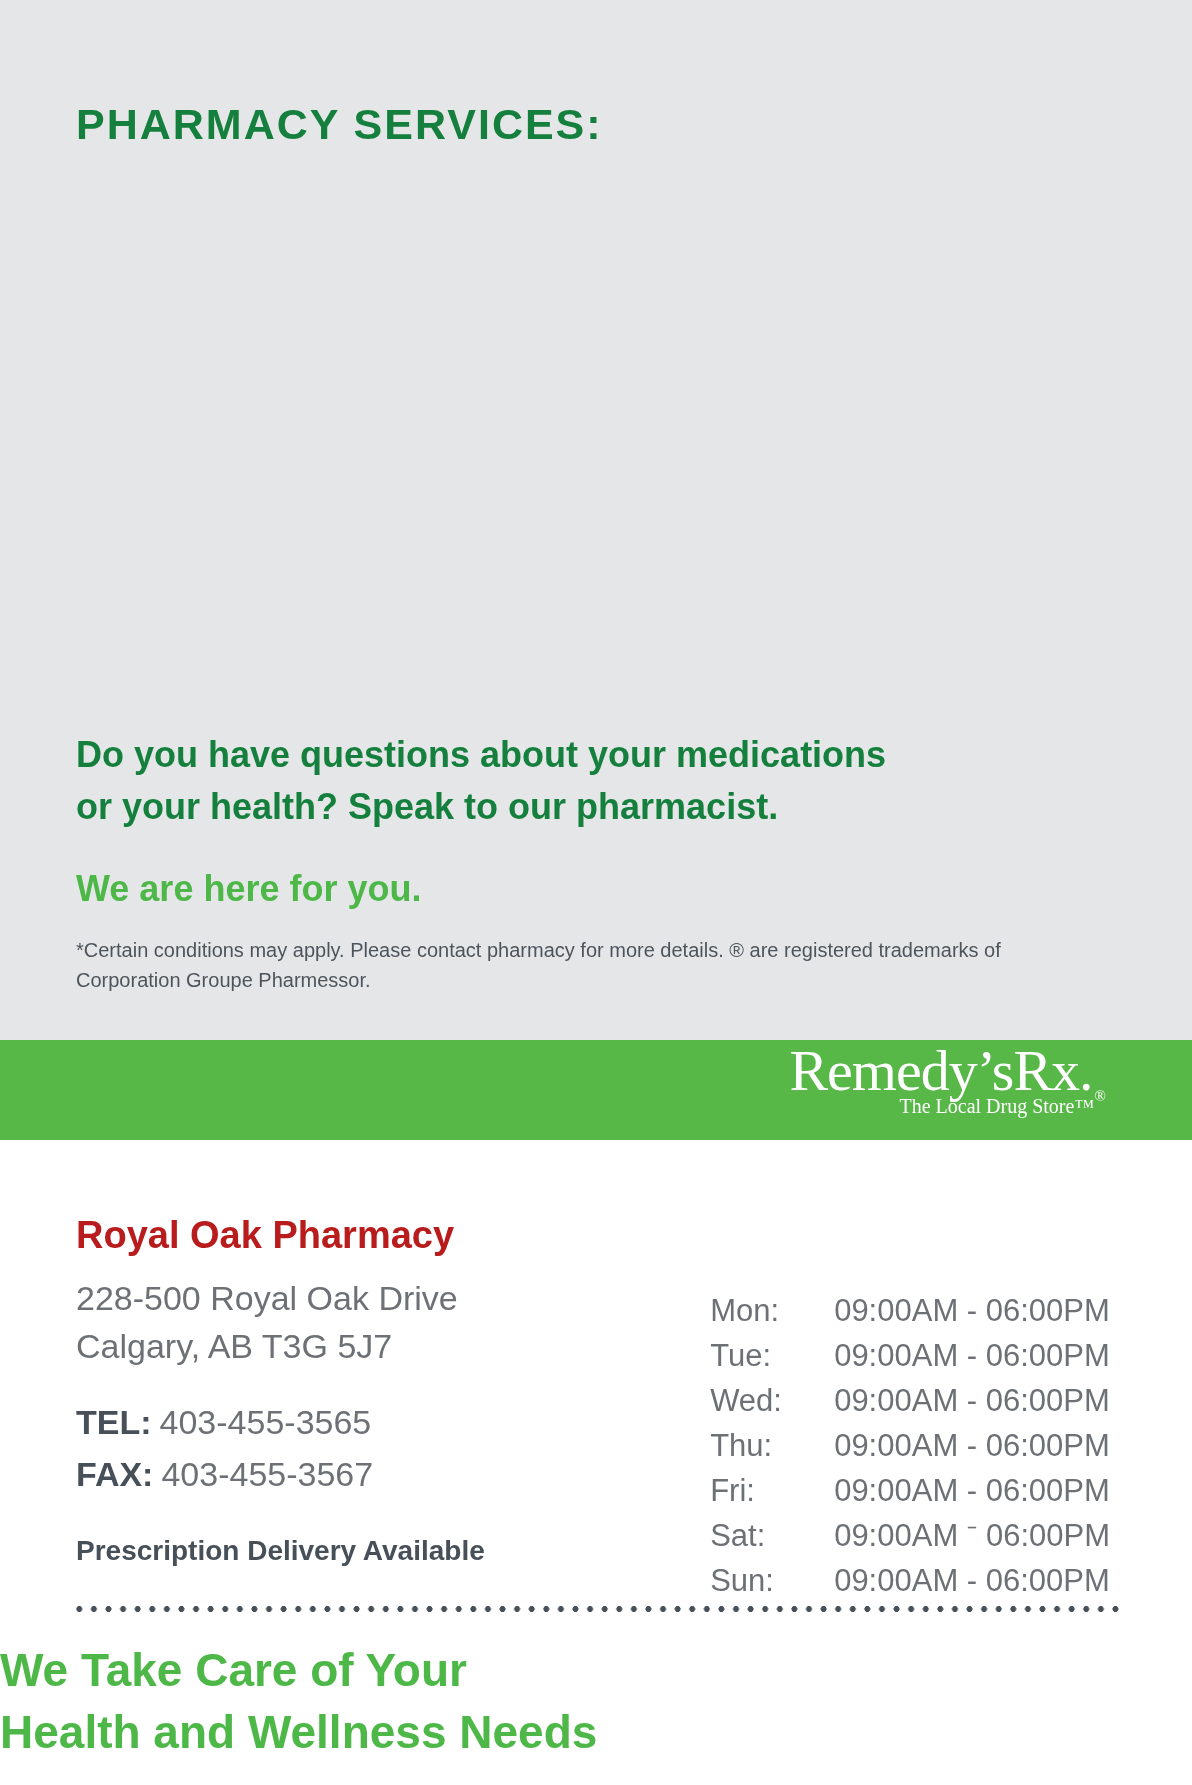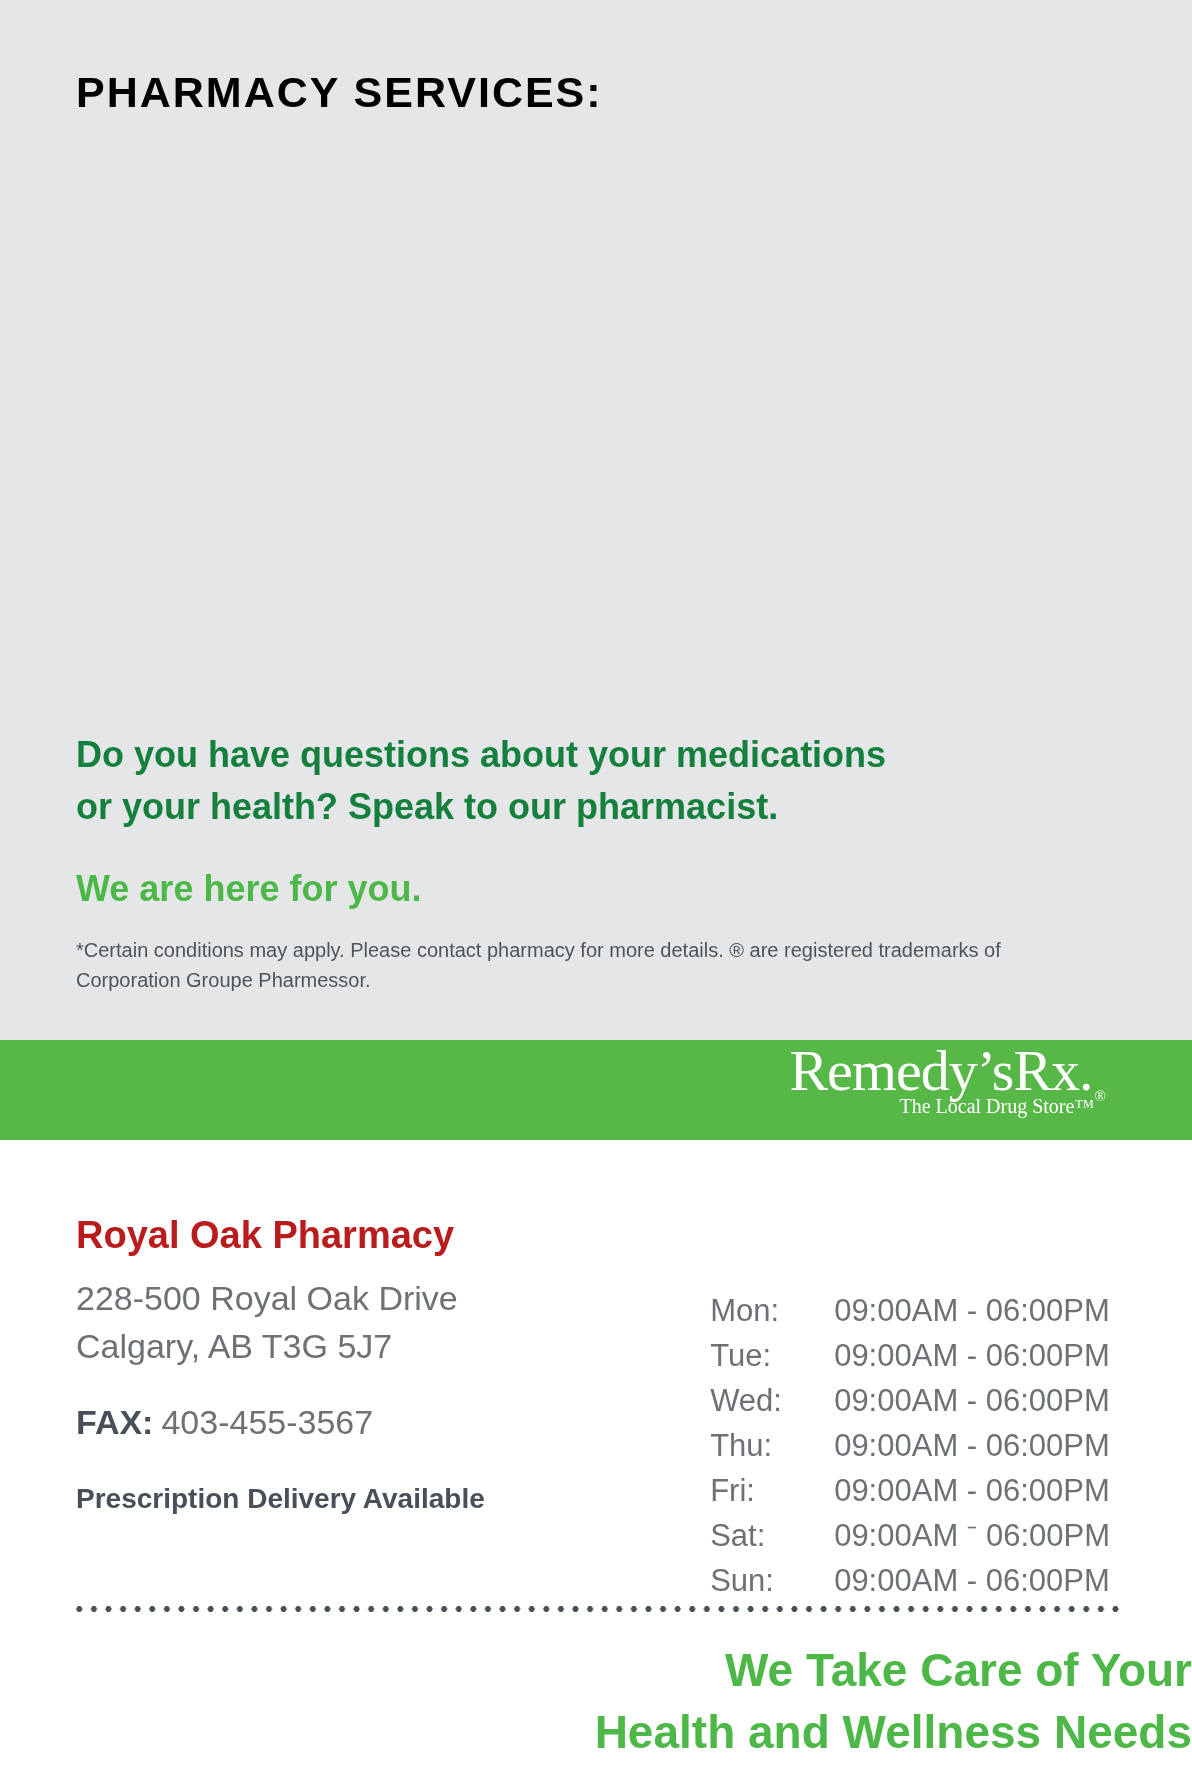--- a/index.html
+++ b/index.html
@@ -16,25 +16,25 @@
 
   
   .services-panel {
     height: 1040px;
     background: #e5e6e8;
     padding: 0 76px 45px 76px;
     display: flex;
     flex-direction: column;
   }
   .services-heading {
-    padding-top: 68px;
+    padding-top: 100px;
     font-size: 43px;
     font-weight: bold;
     letter-spacing: 2px;
-    color: #000000;
+    color: #15803d;
   }
   .panel-bottom { margin-top: auto; }
   .question-line {
     font-size: 36px;
     font-weight: bold;
     color: #15803d;
     line-height: 52px;
   }
   .here-for-you {
     margin-top: 34px;
@@ -134,21 +134,21 @@
   .dotted-divider {
     margin: 2px 0 0 72px;
     width: 1050px;
     height: 8px;
     background-image: radial-gradient(circle, #475058 2.7px, rgba(71,80,88,0) 3.3px);
     background-size: 14.6px 8px;
     background-repeat: repeat-x;
     background-position: 0 center;
   }
 
-  .footer-tagline { margin-top: 26px; text-align: right; }
+  .footer-tagline { margin-top: 26px; text-align: left; }
   .footer-tagline-line {
     font-size: 46px;
     font-weight: bold;
     color: #4db848;
     line-height: 62px;
   }
 </style>
 </head>
 <body>
 
@@ -182,20 +182,23 @@
     <div class="info-cols">
 
       <div class="store-col">
         <h2 class="store-name">Royal Oak Pharmacy</h2>
         <div class="address">
           <div class="address-line">228-500 Royal Oak Drive</div>
           <div class="address-line">Calgary, AB T3G 5J7</div>
         </div>
         <div class="phone-block">
           <div class="phone-row">
+            <span class="phone-label">TEL:</span><span class="phone-number">403-455-3565</span>
+          </div>
+          <div class="phone-row">
             <span class="phone-label">FAX:</span><span class="phone-number">403-455-3567</span>
           </div>
         </div>
         <div class="delivery-note">Prescription Delivery Available</div>
       </div>
 
       <div class="hours-col">
         <div class="hours-row">
           <span class="hours-day">Mon:</span>
           <span class="hours-time">09:00AM - 06:00PM</span>

